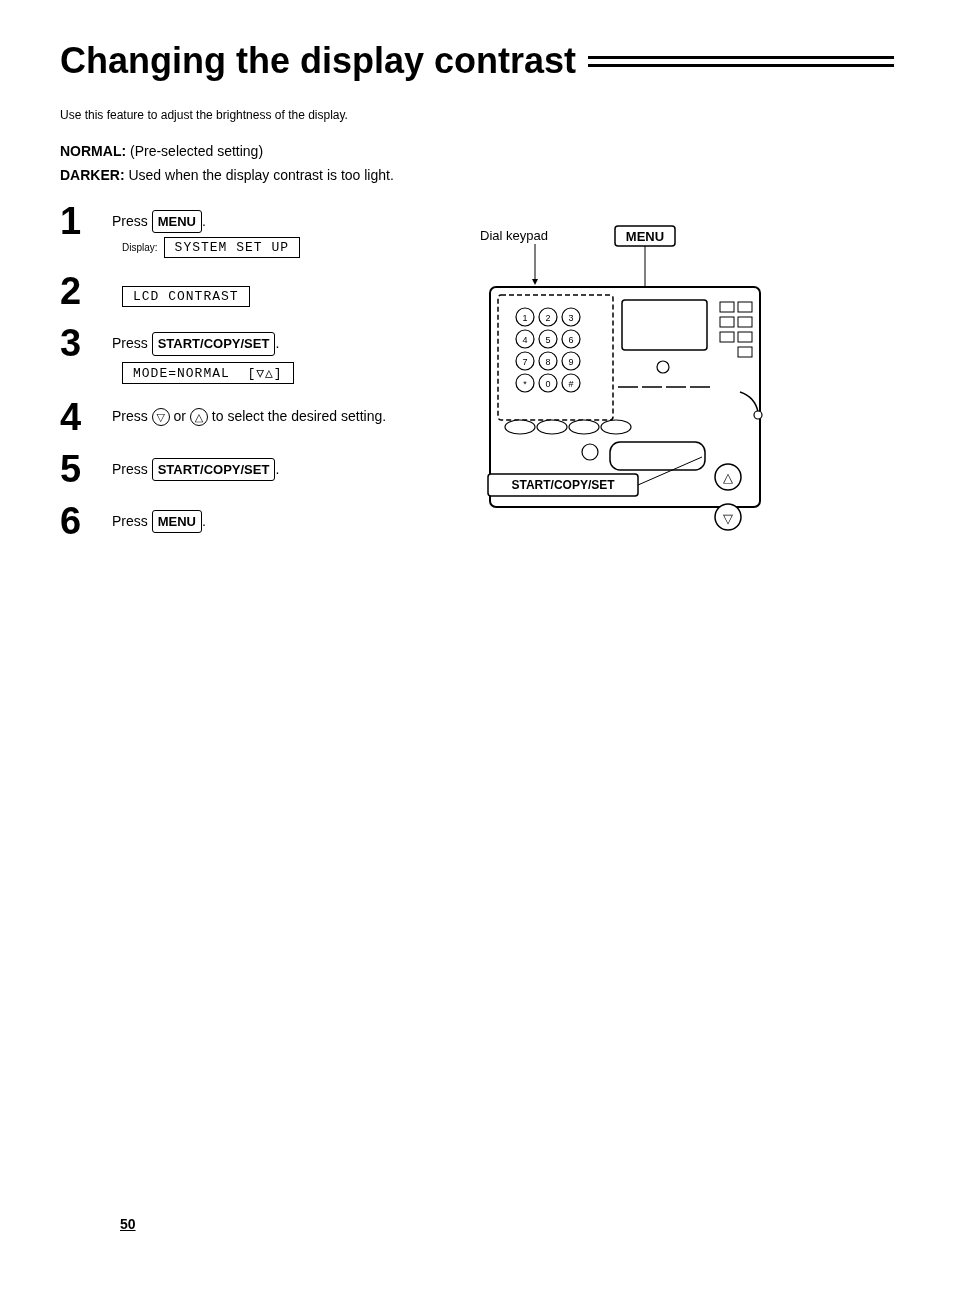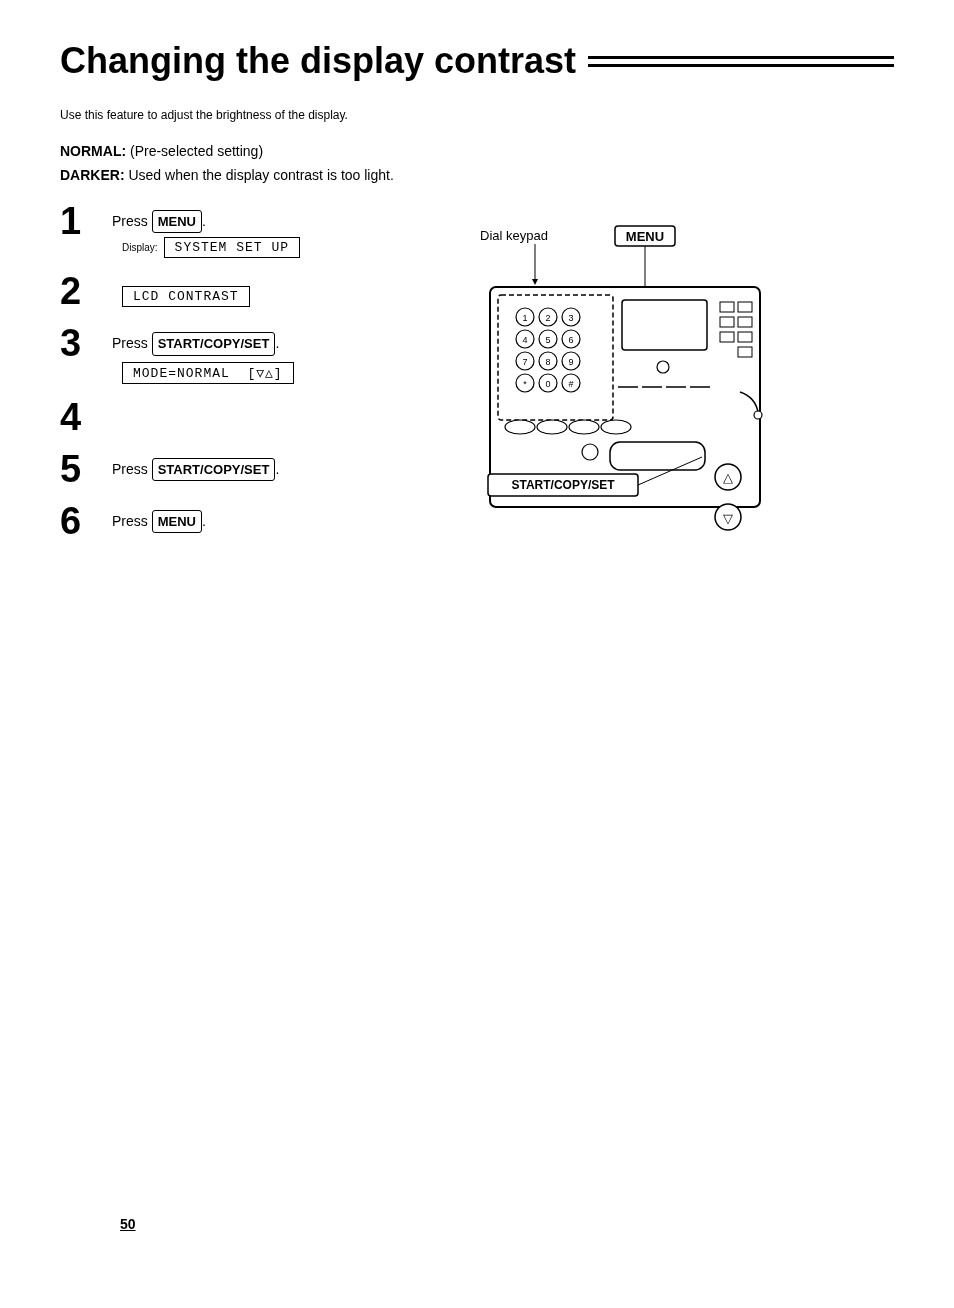--- a/index.html
+++ b/index.html
@@ -231,20 +231,25 @@
             Press <span class="key-box">START/COPY/SET</span>.
           </div>
           <div class="display-row-block">
             <span class="display-box">MODE=NORMAL&nbsp;&nbsp;[▽△]</span>
           </div>
         </div>
       </div>
 
       <div class="step">
         <div class="step-num">4</div>
+        <div class="step-content">
+          <div class="step-text">
+            Press <span class="arrow-circle">▽</span> or <span class="arrow-circle">△</span> to select the desired setting.
+          </div>
+        </div>
       </div>
 
       <div class="step">
         <div class="step-num">5</div>
         <div class="step-content">
           <div class="step-text">
             Press <span class="key-box">START/COPY/SET</span>.
           </div>
         </div>
       </div>

